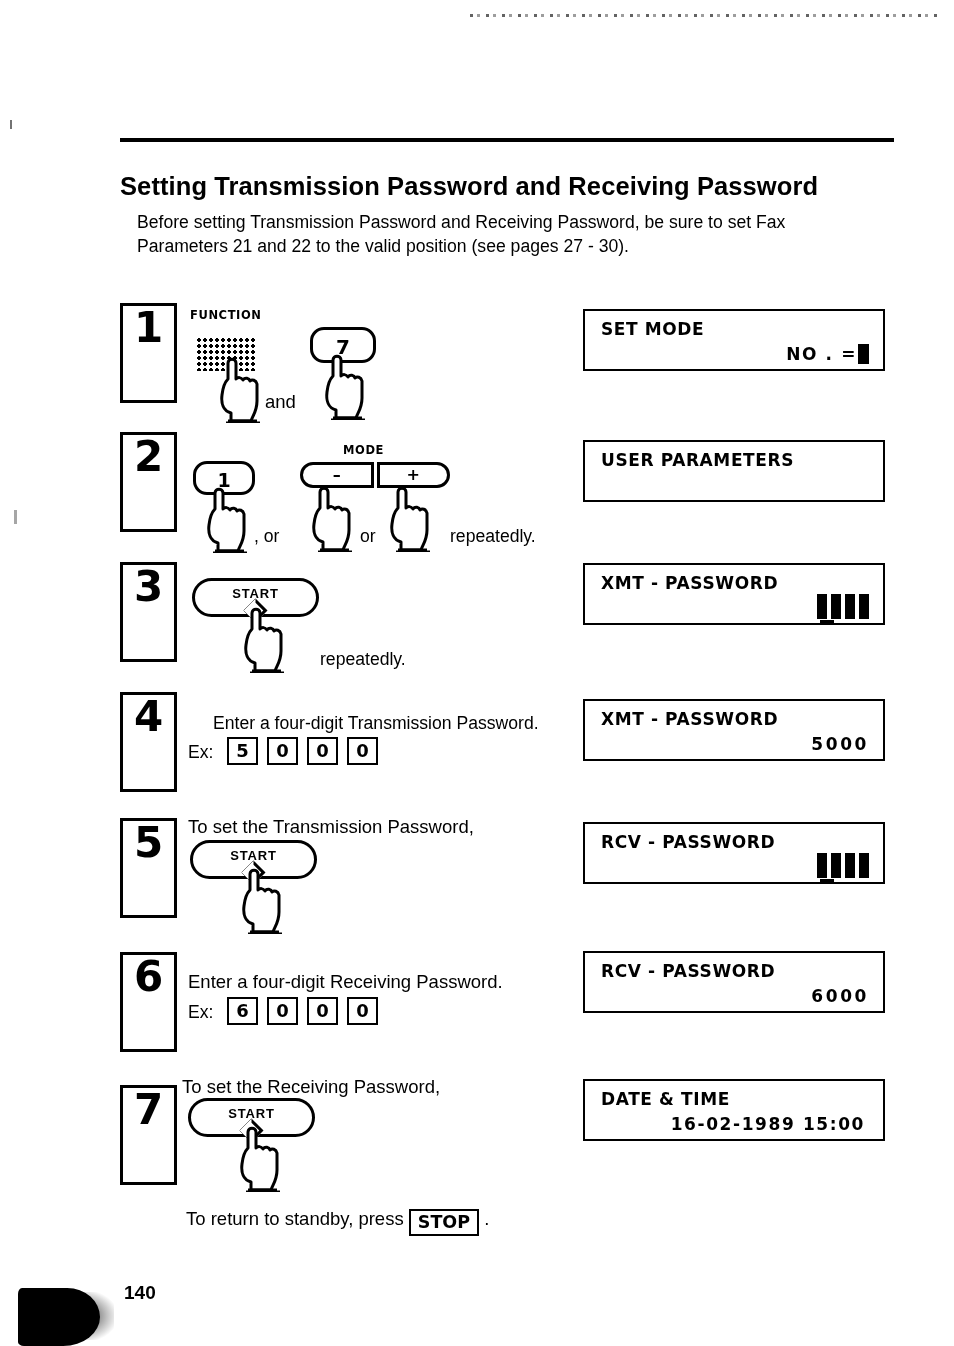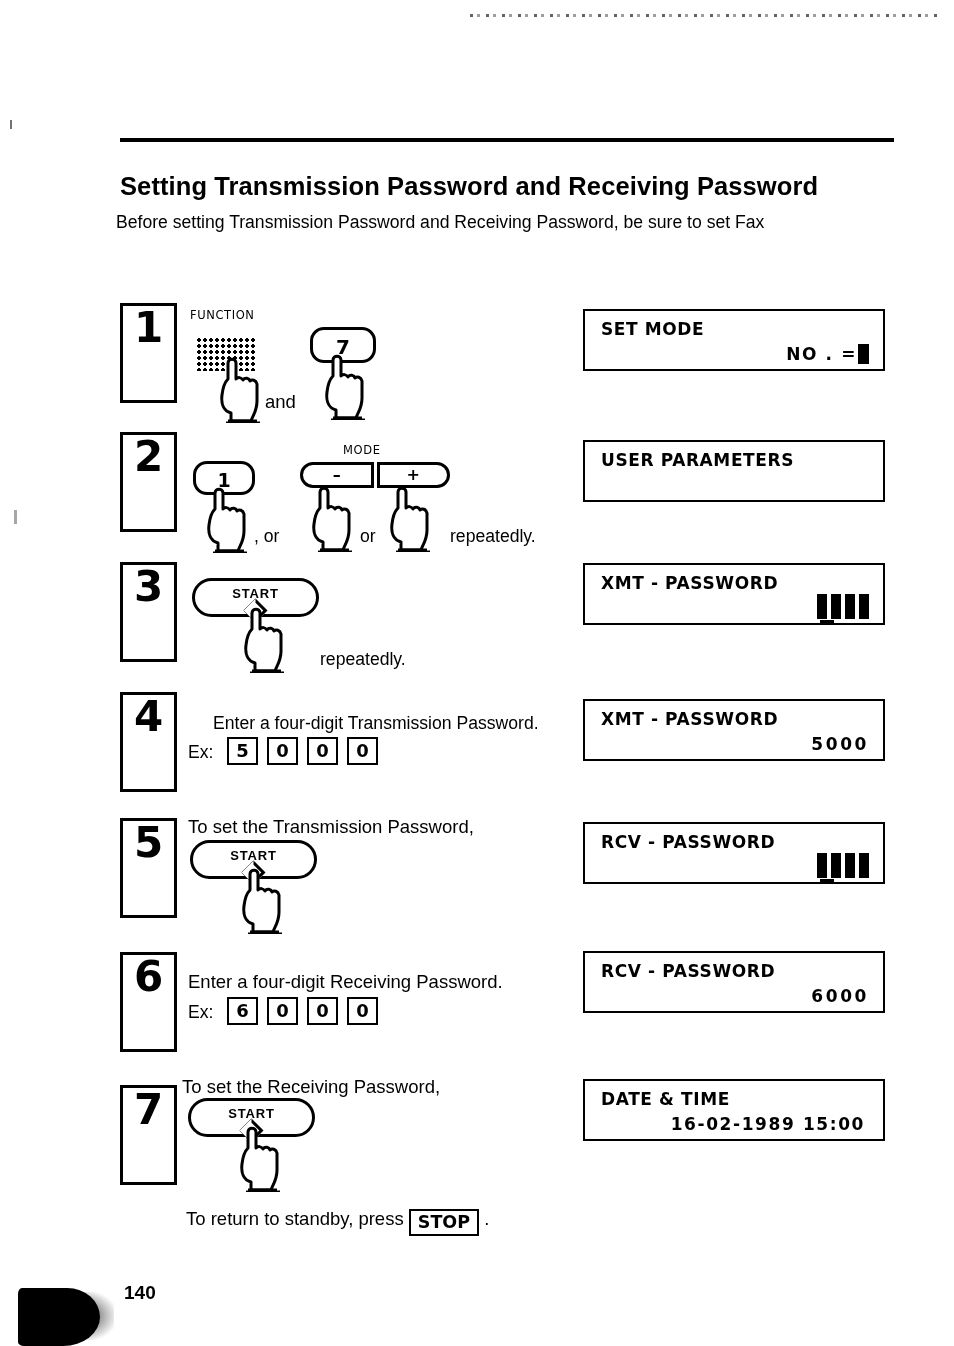--- a/index.html
+++ b/index.html
@@ -76,21 +76,21 @@
     left: 120px;
     top: 172px;
     width: 790px;
     font-size: 25.5px;
     font-weight: bold;
     letter-spacing: .1px;
     white-space: nowrap;
   }
   .intro {
     position: absolute;
-    left: 116px;
+    left: 137px;
     top: 210px;
     width: 790px;
     font-size: 17.6px;
     line-height: 24px;
   }
   .intro p { margin: 0; }
 
   
   .step-num-box {
     position: absolute;
@@ -244,21 +244,21 @@
     width: 60px;
     height: 34px;
     background-image:
       radial-gradient(#000 45%, transparent 47%);
     background-size: 6px 6px;
     background-position: 0 0;
   }
   .label-small {
     position: absolute;
     font-size: 11.5px;
-    font-weight: normal;
+    font-weight: bold;
     letter-spacing: .6px;
     font-family: "DejaVu Sans", sans-serif;
   }
 
   
   .rocker {
     position: absolute;
     display: flex;
     width: 150px;
     height: 26px;
@@ -344,20 +344,21 @@
   <div class="scan-noise-top"></div>
   <div class="scan-noise-left-1"></div>
   <div class="scan-noise-left-2"></div>
 
   <div class="rule-top"></div>
 
   <div class="doc-title">Setting Transmission Password and Receiving Password</div>
 
   <div class="intro">
     <p>Before setting Transmission Password and Receiving Password, be sure to set Fax</p>
+    <p>Parameters 21 and 22 to the valid position (see pages 27 - 30).</p>
   </div>
 
   <div class="step-num-box" style="left:120px; top:303px;">
     <span>1</span>
   </div>
 
   <div class="label-small" style="left:190px; top:308px;">FUNCTION</div>
 
   <div class="key-matrix" style="left:196px; top:337px;"></div>
 

